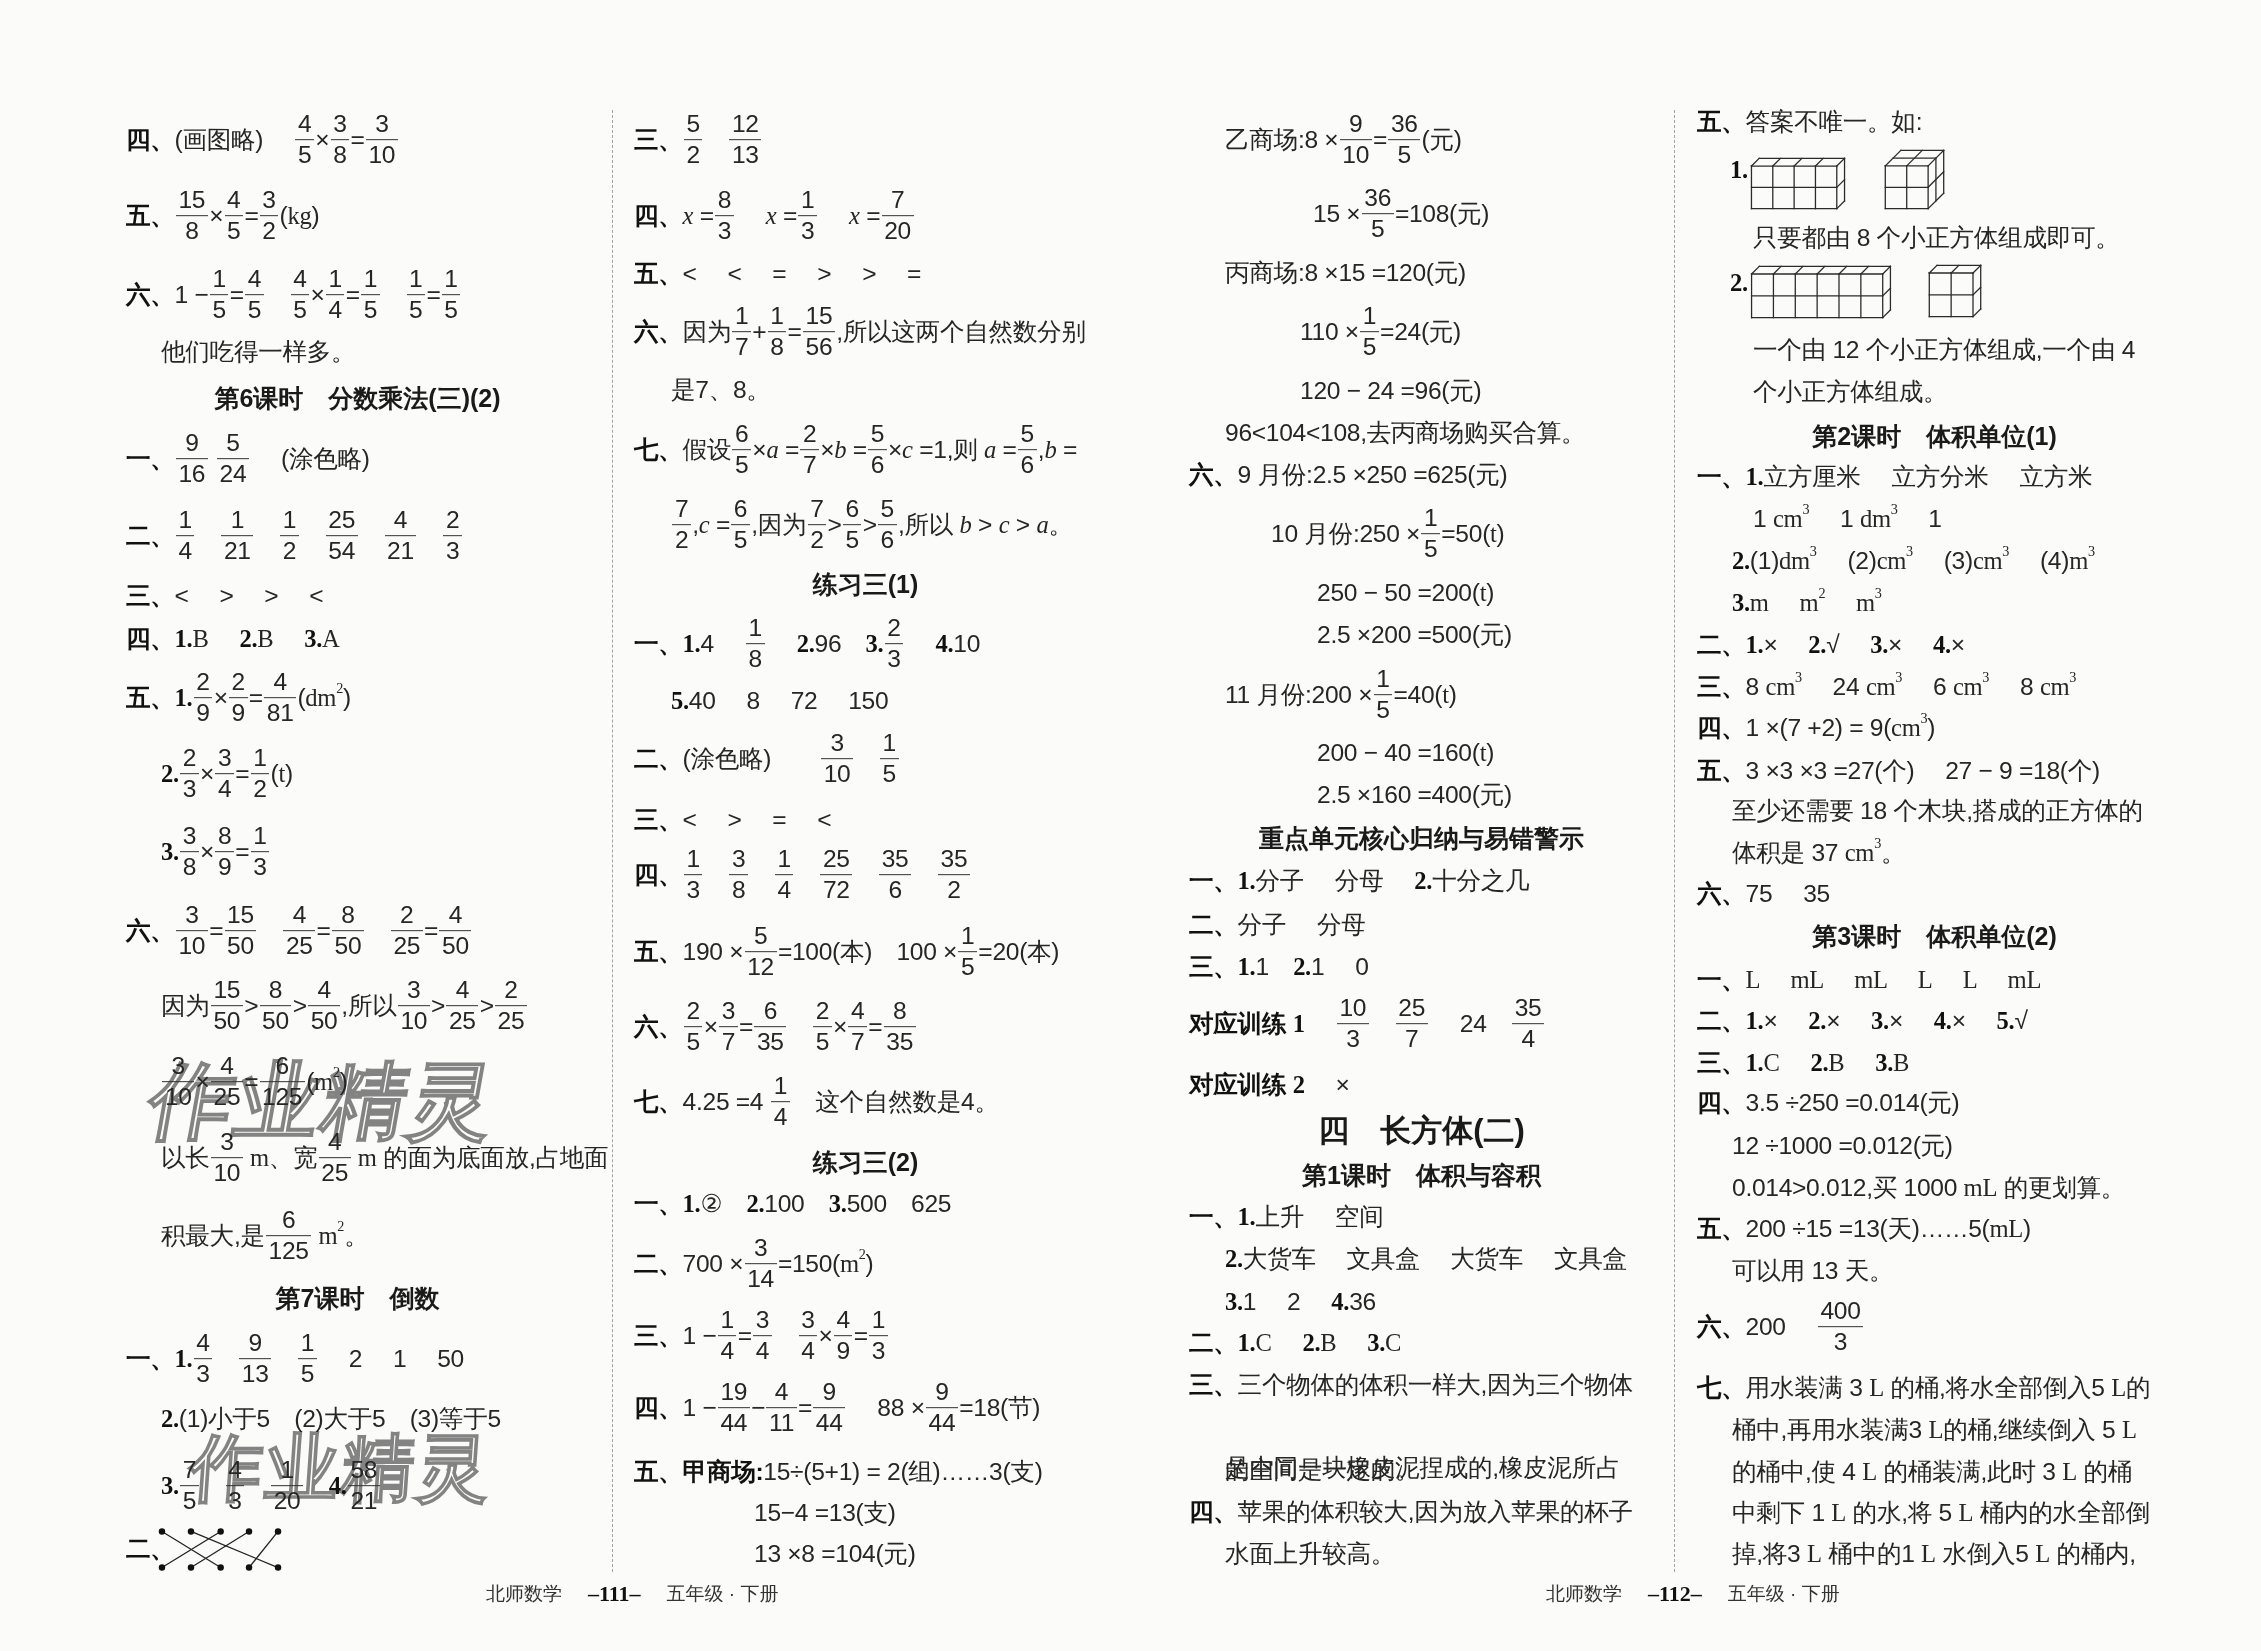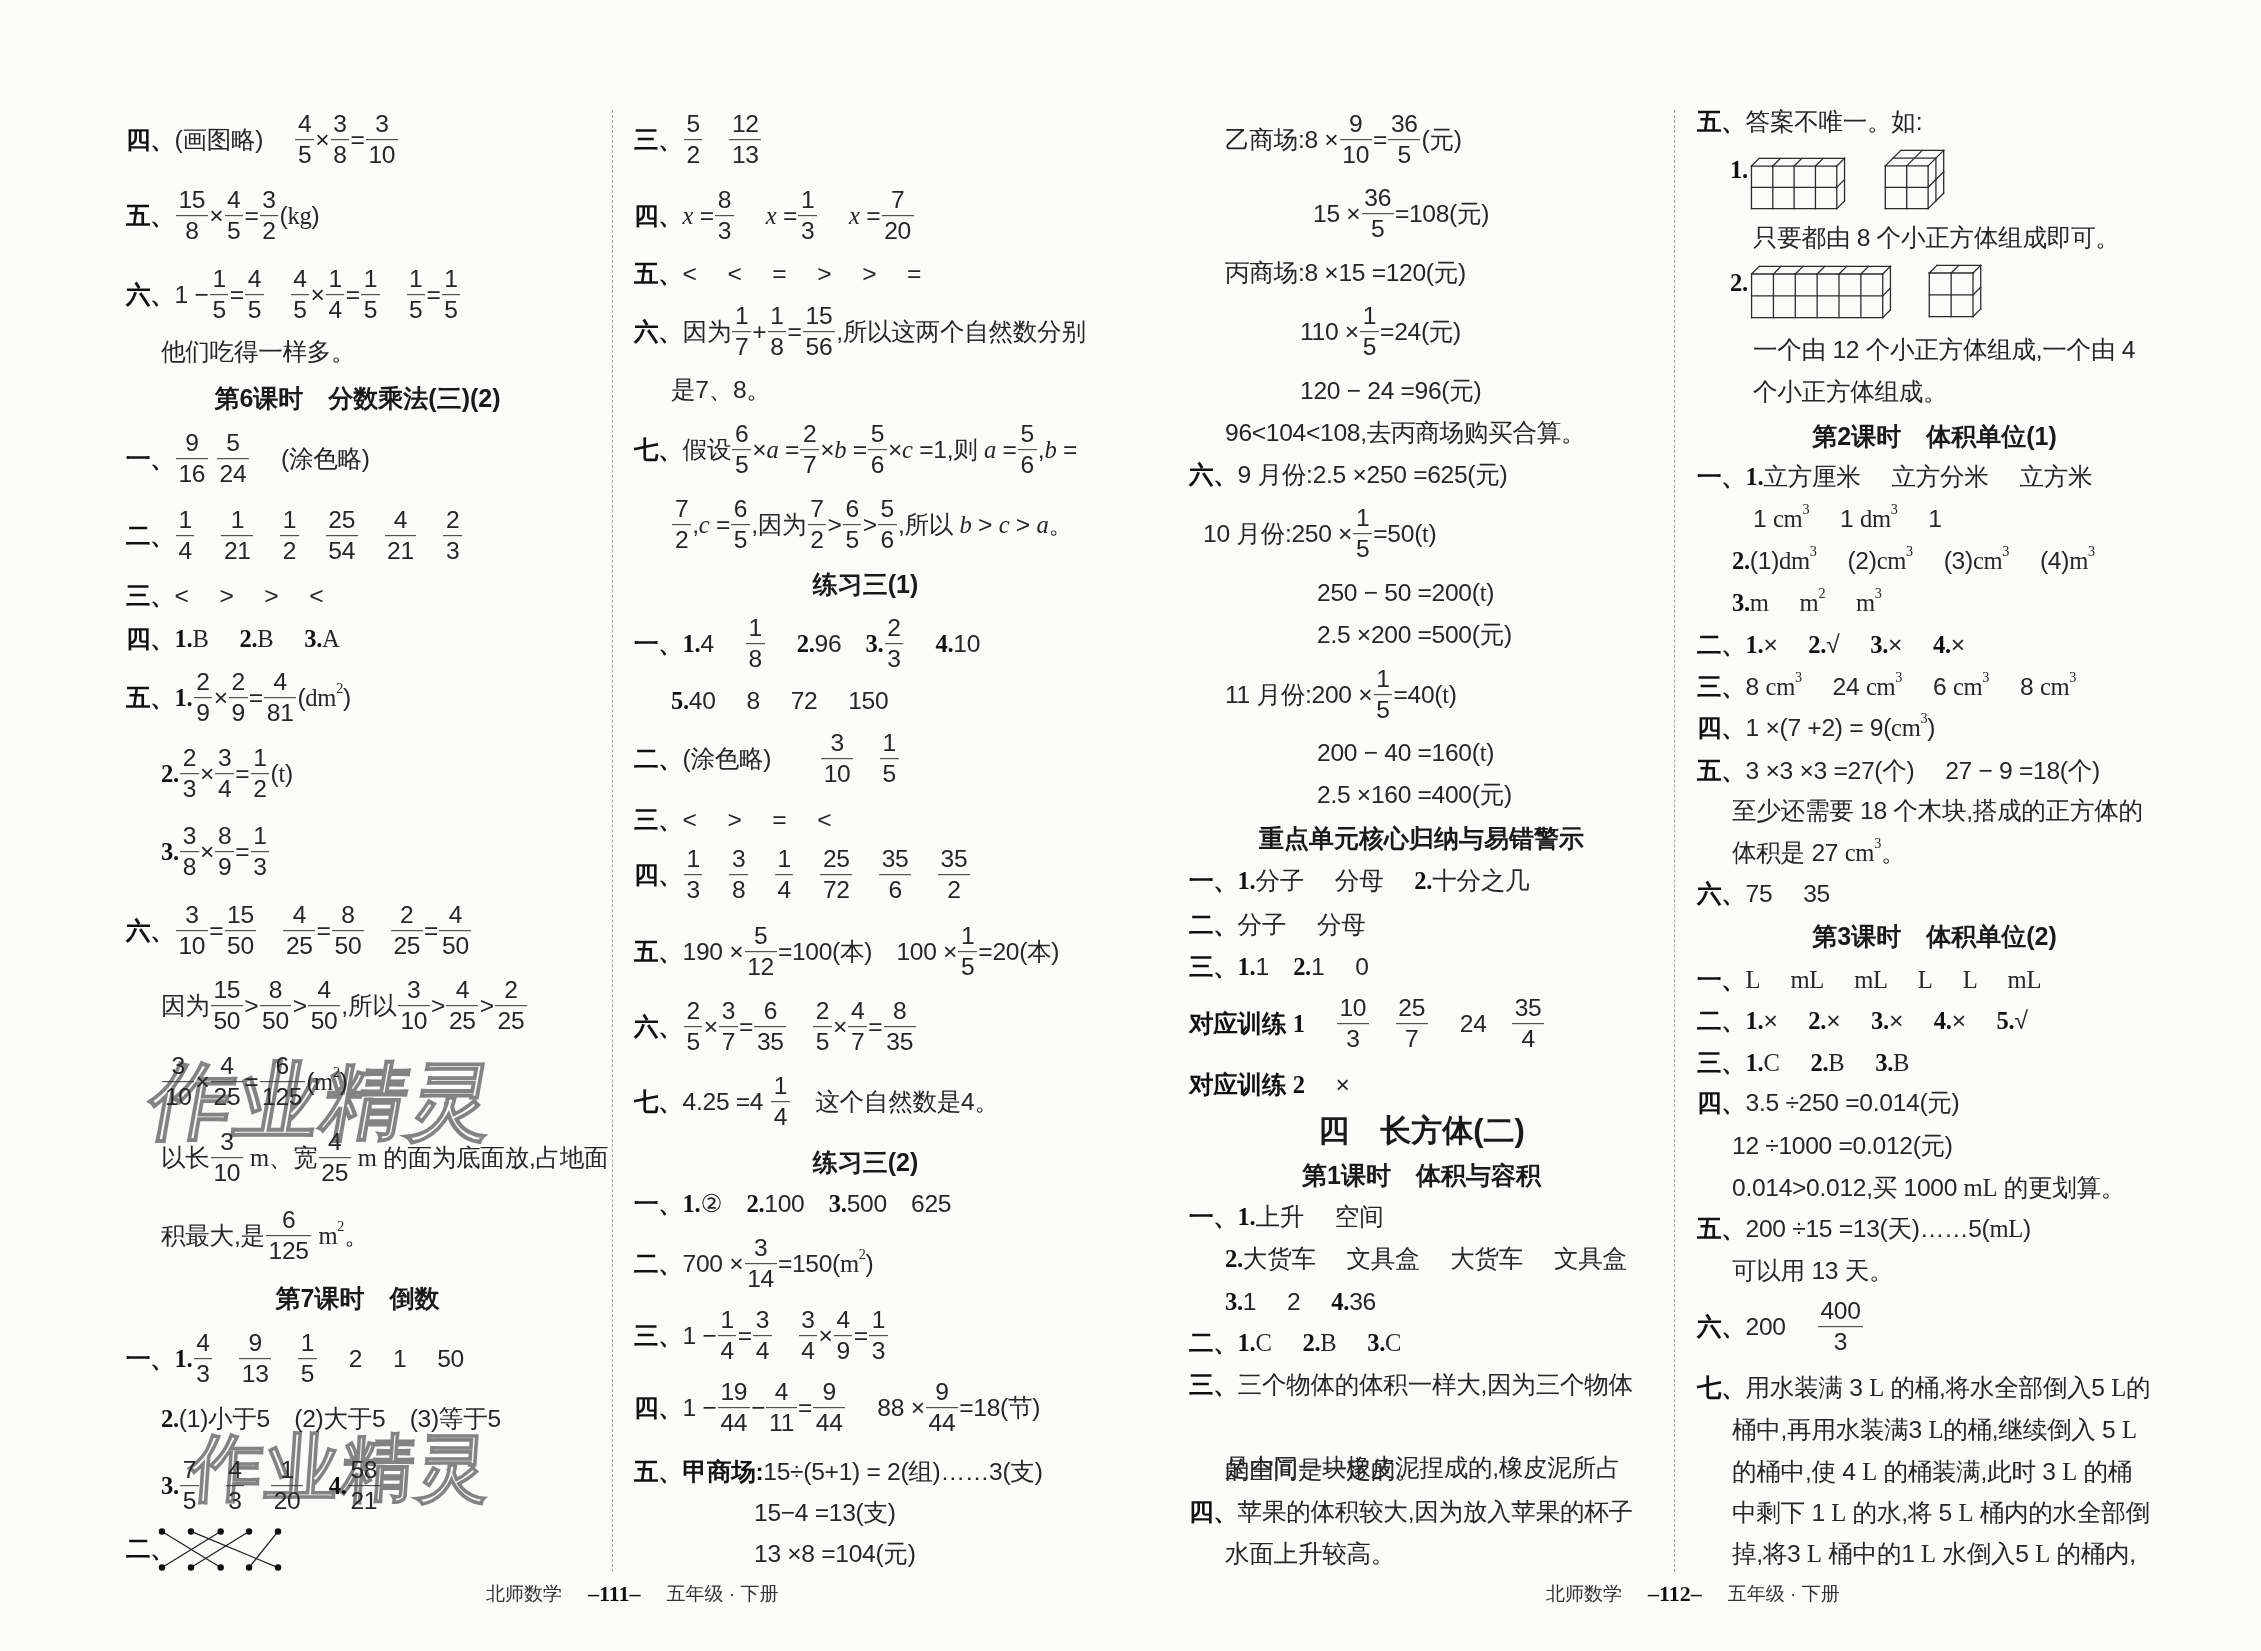--- a/index.html
+++ b/index.html
@@ -114,21 +114,21 @@
   </div>
 
   <div>
     <div class="ln" style="left:1225px;top:140px"><span class="tx">乙商场:8 ×</span><span class="fr"><span class="num">9</span><span class="bar"></span><span class="den">10</span></span><span class="tx">=</span><span class="fr"><span class="num">36</span><span class="bar"></span><span class="den">5</span></span><span class="tx">(元)</span></div>
     <div class="ln" style="left:1313px;top:214px"><span class="tx">15 ×</span><span class="fr"><span class="num">36</span><span class="bar"></span><span class="den">5</span></span><span class="tx">=108(元)</span></div>
     <div class="ln" style="left:1225px;top:273px"><span class="tx">丙商场:8 ×15 =120(元)</span></div>
     <div class="ln" style="left:1300px;top:332px"><span class="tx">110 ×</span><span class="fr"><span class="num">1</span><span class="bar"></span><span class="den">5</span></span><span class="tx">=24(元)</span></div>
     <div class="ln" style="left:1300px;top:391px"><span class="tx">120 − 24 =96(元)</span></div>
     <div class="ln" style="left:1225px;top:433px"><span class="tx">96&lt;104&lt;108,去丙商场购买合算。</span></div>
     <div class="ln" style="left:1189px;top:475px"><span class="hl">六、</span><span class="tx">9 月份:2.5 ×250 =625(元)</span></div>
-    <div class="ln" style="left:1203px;top:534px"><span class="tx">10 月份:250 ×</span><span class="fr"><span class="num">1</span><span class="bar"></span><span class="den">5</span></span><span class="tx">=50(</span><span class="un">t</span><span class="tx">)</span></div>
+    <div class="ln" style="left:1271px;top:534px"><span class="tx">10 月份:250 ×</span><span class="fr"><span class="num">1</span><span class="bar"></span><span class="den">5</span></span><span class="tx">=50(</span><span class="un">t</span><span class="tx">)</span></div>
     <div class="ln" style="left:1317px;top:593px"><span class="tx">250 − 50 =200(</span><span class="un">t</span><span class="tx">)</span></div>
     <div class="ln" style="left:1317px;top:635px"><span class="tx">2.5 ×200 =500(元)</span></div>
     <div class="ln" style="left:1225px;top:695px"><span class="tx">11 月份:200 ×</span><span class="fr"><span class="num">1</span><span class="bar"></span><span class="den">5</span></span><span class="tx">=40(</span><span class="un">t</span><span class="tx">)</span></div>
     <div class="ln" style="left:1317px;top:753px"><span class="tx">200 − 40 =160(</span><span class="un">t</span><span class="tx">)</span></div>
     <div class="ln" style="left:1317px;top:795px"><span class="tx">2.5 ×160 =400(元)</span></div>
     <div class="hd2" style="left:1130px;top:838px">重点单元核心归纳与易错警示</div>
     <div class="ln" style="left:1189px;top:881px"><span class="hl">一、</span><span class="bn">1.</span><span class="tx">分子  分母  </span><span class="bn">2.</span><span class="tx">十分之几</span></div>
     <div class="ln" style="left:1189px;top:925px"><span class="hl">二、</span><span class="tx">分子  分母</span></div>
     <div class="ln" style="left:1189px;top:967px"><span class="hl">三、</span><span class="bn">1.</span><span class="tx">1 </span><span class="bn">2.</span><span class="tx">1  0</span></div>
     <div class="ln" style="left:1189px;top:1024px"><span class="hl">对应训练 </span><span class="bn">1</span><span class="tx">  </span><span class="fr"><span class="num">10</span><span class="bar"></span><span class="den">3</span></span><span class="tx"> </span><span class="fr"><span class="num">25</span><span class="bar"></span><span class="den">7</span></span><span class="tx">  24 </span><span class="fr"><span class="num">35</span><span class="bar"></span><span class="den">4</span></span></div>
@@ -238,21 +238,21 @@
     <div class="hd2" style="left:1643px;top:436px">第2课时 体积单位(1)</div>
     <div class="ln" style="left:1697px;top:477px"><span class="hl">一、</span><span class="bn">1.</span><span class="tx">立方厘米  立方分米  立方米</span></div>
     <div class="ln" style="left:1753px;top:519px"><span class="tx">1 </span><span class="un">cm</span><span class="sp">3</span><span class="tx">  1 </span><span class="un">dm</span><span class="sp">3</span><span class="tx">  1</span></div>
     <div class="ln" style="left:1732px;top:561px"><span class="bn">2.</span><span class="tx">(1)</span><span class="un">dm</span><span class="sp">3</span><span class="tx">  (2)</span><span class="un">cm</span><span class="sp">3</span><span class="tx">  (3)</span><span class="un">cm</span><span class="sp">3</span><span class="tx">  (4)</span><span class="un">m</span><span class="sp">3</span></div>
     <div class="ln" style="left:1732px;top:603px"><span class="bn">3.</span><span class="un">m</span><span class="tx">  </span><span class="un">m</span><span class="sp">2</span><span class="tx">  </span><span class="un">m</span><span class="sp">3</span></div>
     <div class="ln" style="left:1697px;top:645px"><span class="hl">二、</span><span class="bn">1.</span><span class="tx">×  </span><span class="bn">2.</span><span class="tx">√  </span><span class="bn">3.</span><span class="tx">×  </span><span class="bn">4.</span><span class="tx">×</span></div>
     <div class="ln" style="left:1697px;top:687px"><span class="hl">三、</span><span class="tx">8 </span><span class="un">cm</span><span class="sp">3</span><span class="tx">  24 </span><span class="un">cm</span><span class="sp">3</span><span class="tx">  6 </span><span class="un">cm</span><span class="sp">3</span><span class="tx">  8 </span><span class="un">cm</span><span class="sp">3</span></div>
     <div class="ln" style="left:1697px;top:728px"><span class="hl">四、</span><span class="tx">1 ×(7 +2) = 9(</span><span class="un">cm</span><span class="sp">3</span><span class="tx">)</span></div>
     <div class="ln" style="left:1697px;top:771px"><span class="hl">五、</span><span class="tx">3 ×3 ×3 =27(个)  27 − 9 =18(个)</span></div>
     <div class="ln" style="left:1732px;top:811px"><span class="tx">至少还需要 18 个木块,搭成的正方体的</span></div>
-    <div class="ln" style="left:1732px;top:853px"><span class="tx">体积是 27 </span><span class="un">cm</span><span class="sp">3</span><span class="tx">。</span></div>
+    <div class="ln" style="left:1732px;top:853px"><span class="tx">体积是 37 </span><span class="un">cm</span><span class="sp">3</span><span class="tx">。</span></div>
     <div class="ln" style="left:1697px;top:894px"><span class="hl">六、</span><span class="tx">75  35</span></div>
     <div class="hd2" style="left:1643px;top:936px">第3课时 体积单位(2)</div>
     <div class="ln" style="left:1697px;top:980px"><span class="hl">一、</span><span class="un">L  mL  mL  L  L  mL</span></div>
     <div class="ln" style="left:1697px;top:1021px"><span class="hl">二、</span><span class="bn">1.</span><span class="tx">×  </span><span class="bn">2.</span><span class="tx">×  </span><span class="bn">3.</span><span class="tx">×  </span><span class="bn">4.</span><span class="tx">×  </span><span class="bn">5.</span><span class="tx">√</span></div>
     <div class="ln" style="left:1697px;top:1063px"><span class="hl">三、</span><span class="bn">1.</span><span class="un">C</span><span class="tx">  </span><span class="bn">2.</span><span class="un">B</span><span class="tx">  </span><span class="bn">3.</span><span class="un">B</span></div>
     <div class="ln" style="left:1697px;top:1103px"><span class="hl">四、</span><span class="tx">3.5 ÷250 =0.014(元)</span></div>
     <div class="ln" style="left:1732px;top:1146px"><span class="tx">12 ÷1000 =0.012(元)</span></div>
     <div class="ln" style="left:1732px;top:1188px"><span class="tx">0.014&gt;0.012,买 1000 </span><span class="un">mL</span><span class="tx"> 的更划算。</span></div>
     <div class="ln" style="left:1697px;top:1229px"><span class="hl">五、</span><span class="tx">200 ÷15 =13(天)……5(</span><span class="un">mL</span><span class="tx">)</span></div>
     <div class="ln" style="left:1732px;top:1271px"><span class="tx">可以用 13 天。</span></div>

